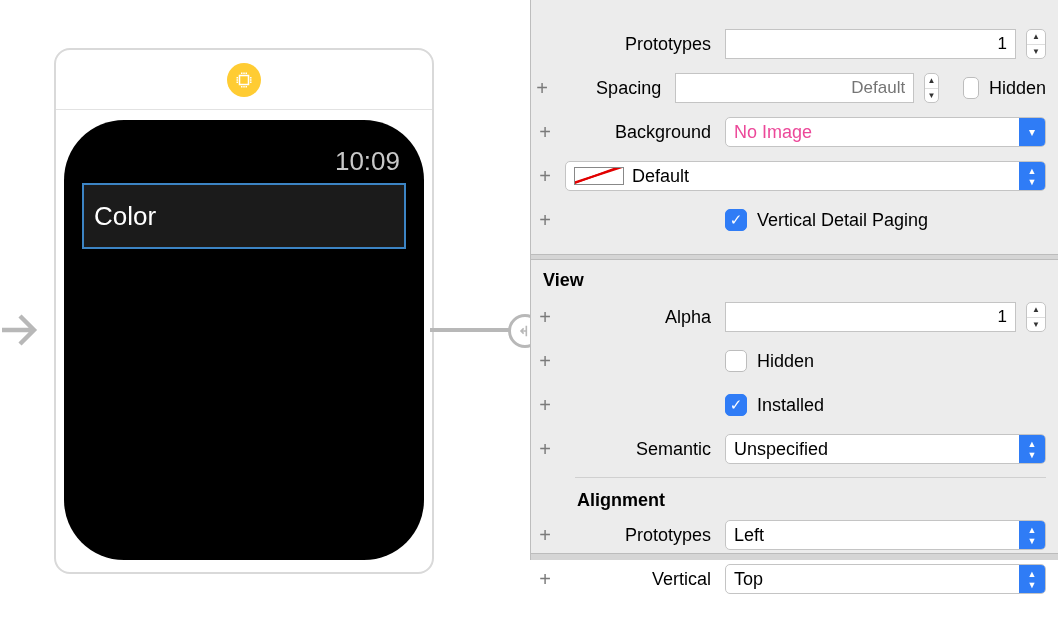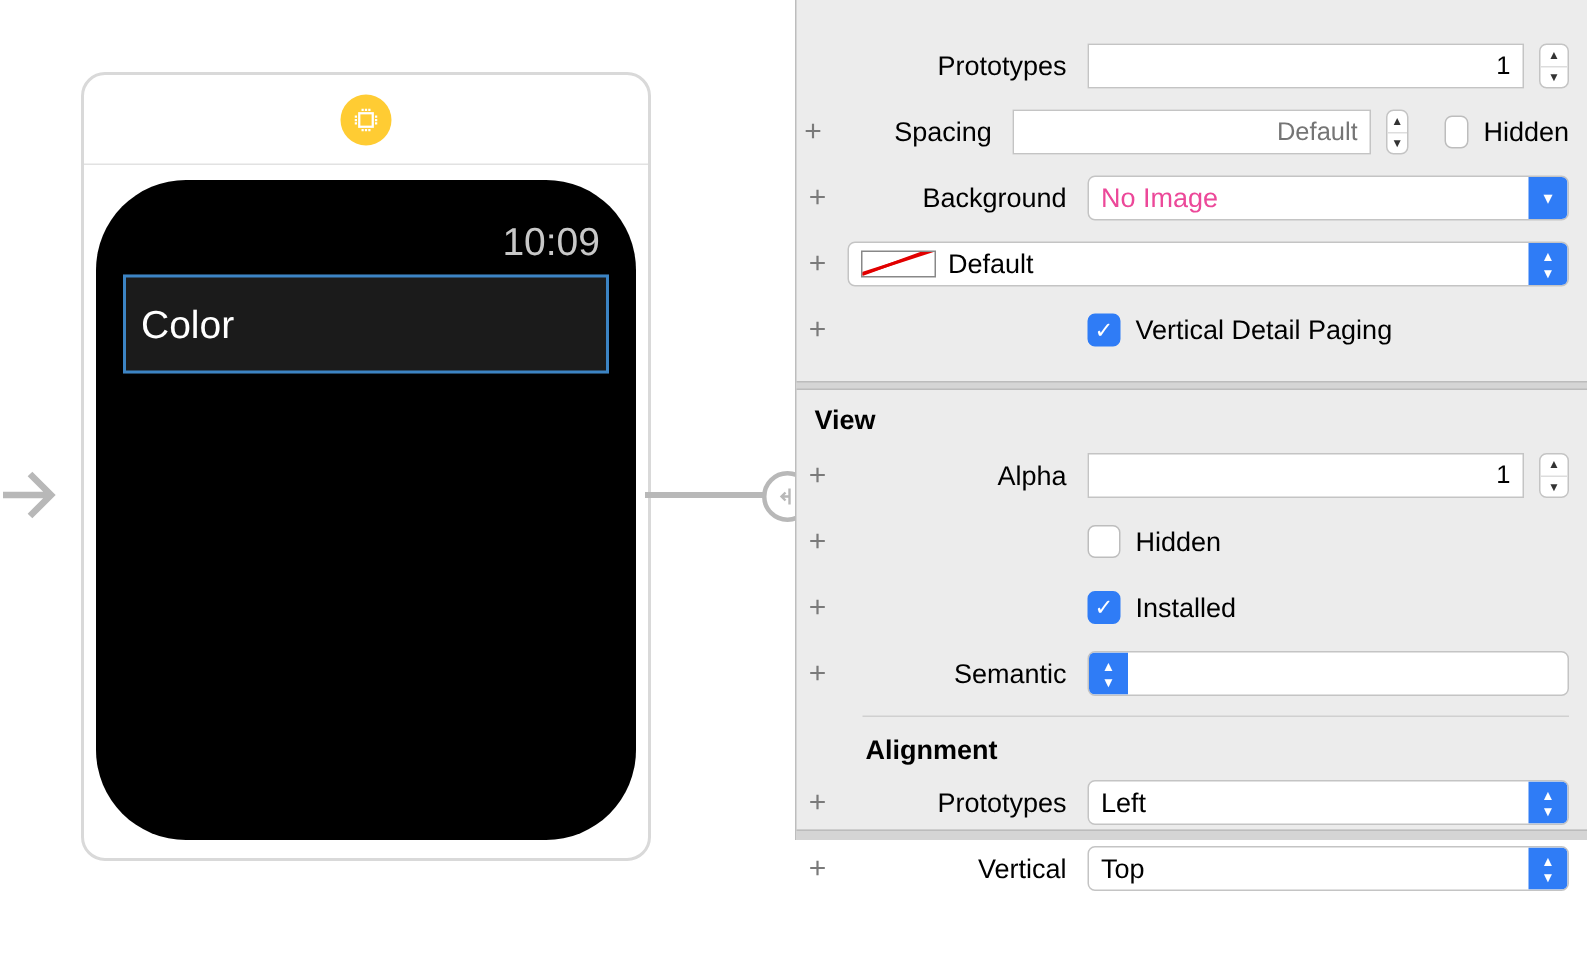--- a/index.html
+++ b/index.html
@@ -309,20 +309,21 @@
     <span class="plus">+</span>
     <span class="rlabel"></span>
     <div class="checkbox checked">✓</div>
     <span class="chk-text">Installed</span>
   </div>
 
   <div class="row">
     <span class="plus">+</span>
     <span class="rlabel">Semantic</span>
     <div class="popup">
+      <span class="val">Unspecified</span>
       <span class="popup-arrows">
           <span>▲</span>
           <span>▼</span>
         </span>
     </div>
   </div>
 
   <div class="thin-sep"></div>
 
   <div class="sub-title">Alignment</div>

